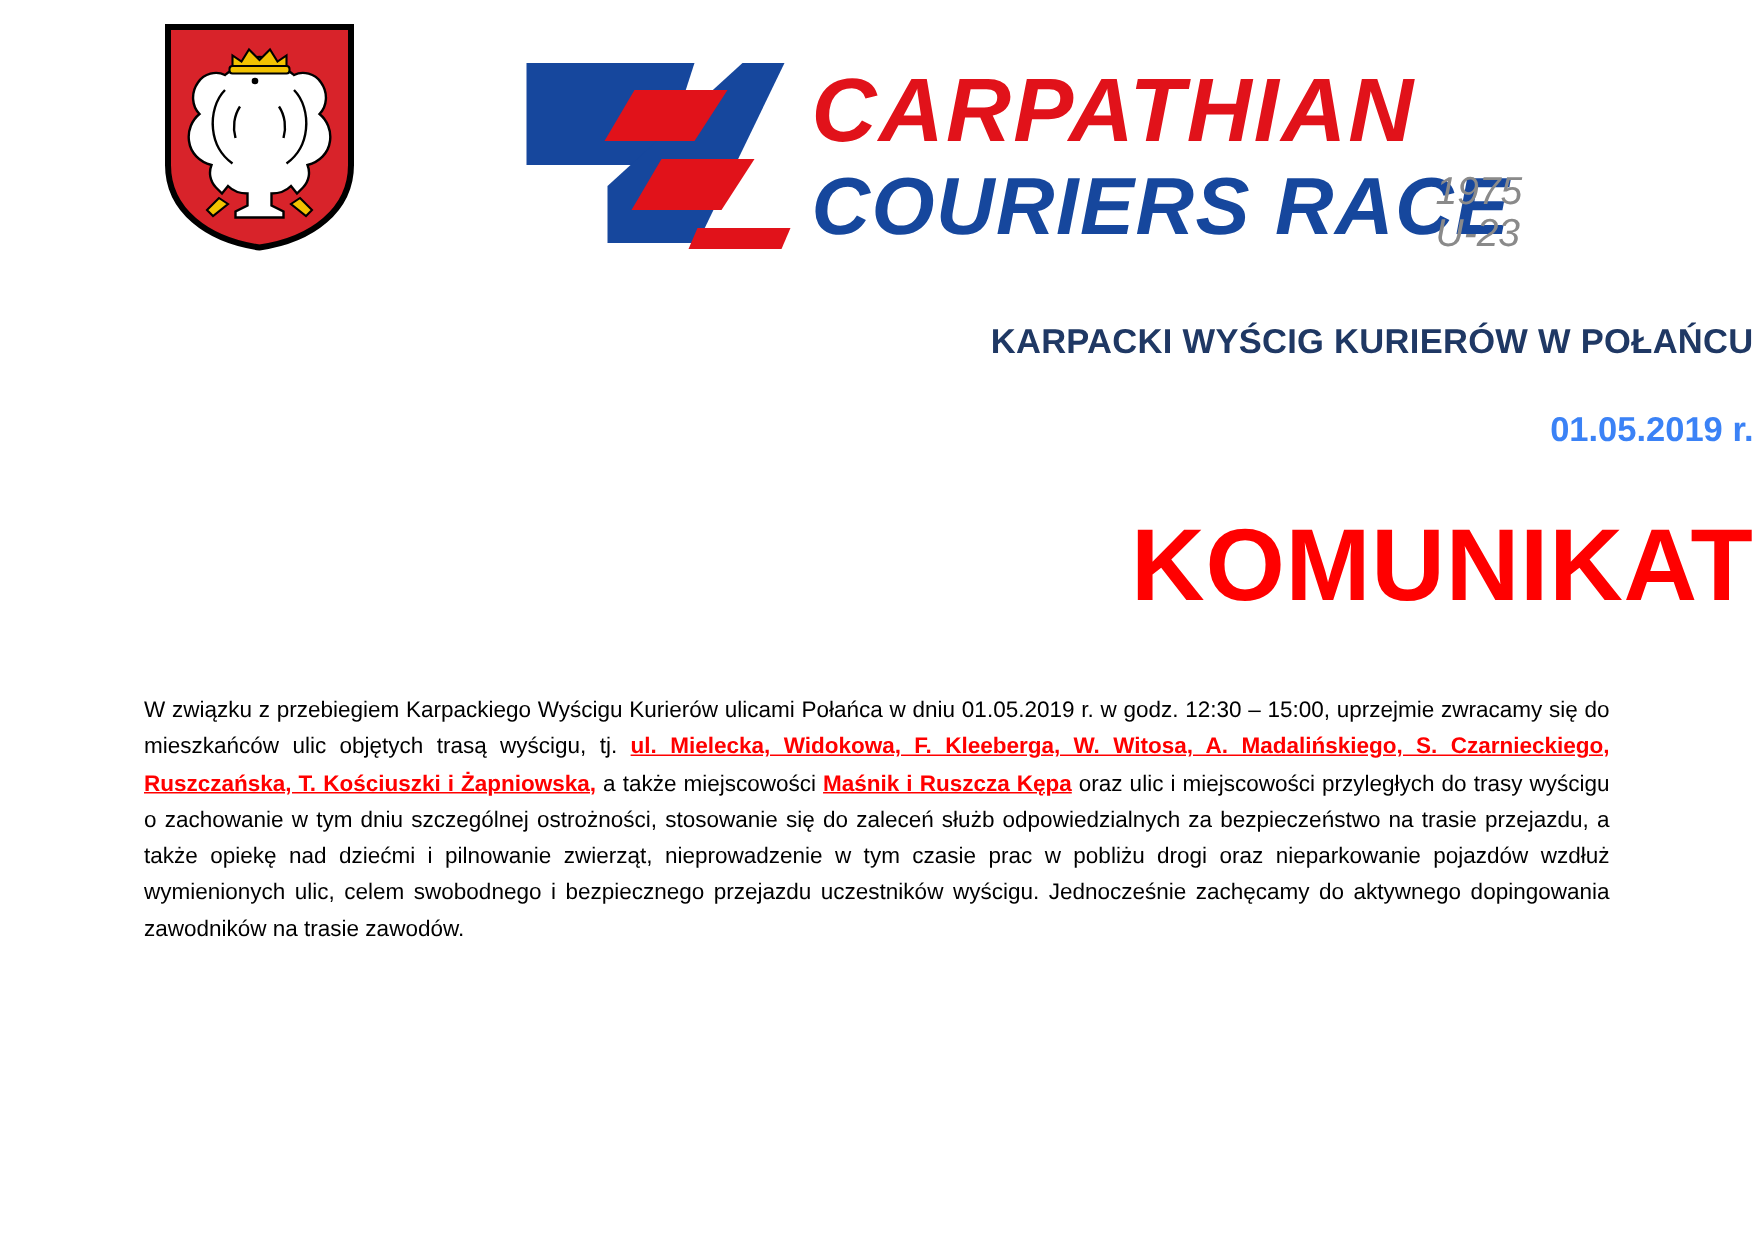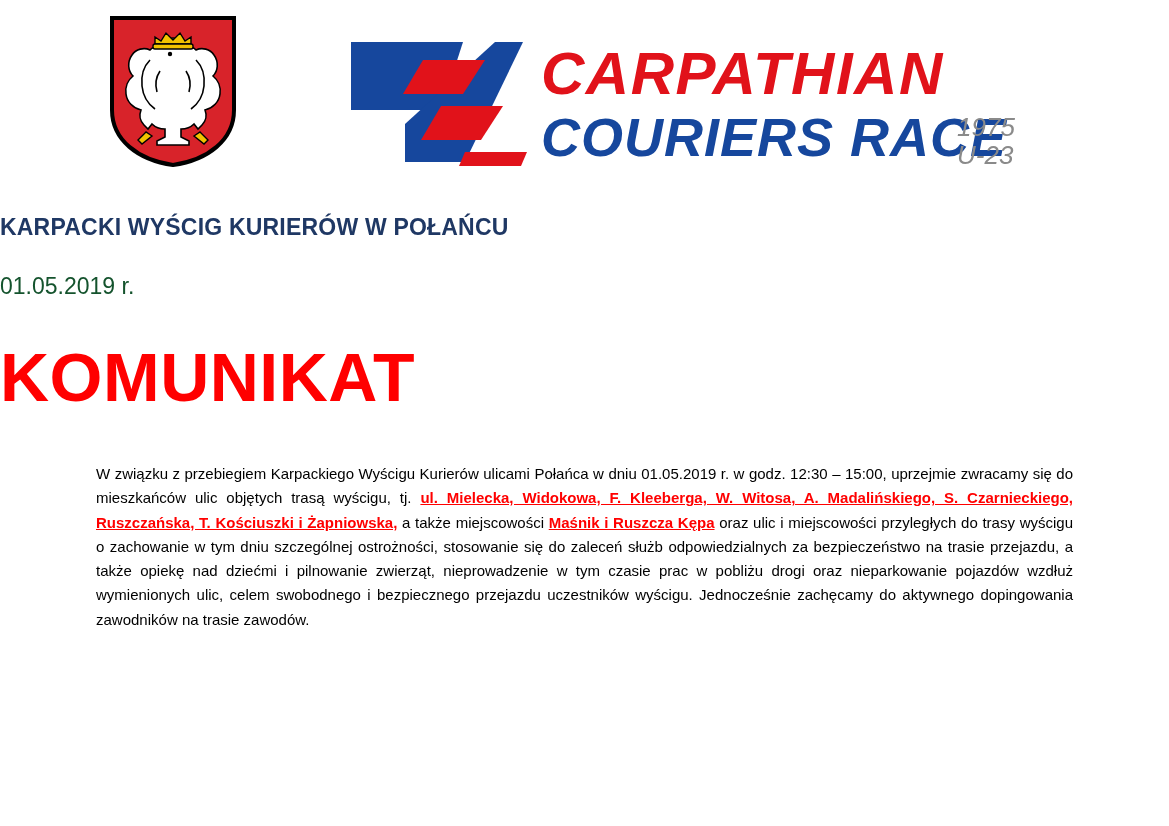--- a/index.html
+++ b/index.html
@@ -43,33 +43,33 @@
     left: 345px;
     top: 8px;
     width: 690px;
     height: 140px;
     margin-top: 24px;
   }
   .ccr-logo svg { display: block; }
 
   
   .title-block {
-    text-align: left;
+    text-align: right;
     margin-top: 34px;
   }
   .doc-title {
     font-size: 23px;
     font-weight: bold;
     color: #1f3864;
     letter-spacing: 0.2px;
   }
   .doc-date {
     font-size: 23px;
-    font-weight: normal;
-    color: #14532d;
+    font-weight: bold;
+    color: #3b82f6;
     margin-top: 32px;
   }
   .komunikat {
     font-size: 68px;
     font-weight: bold;
     color: #ff0000;
     margin-top: 38px;
     letter-spacing: 0.5px;
   }
 

